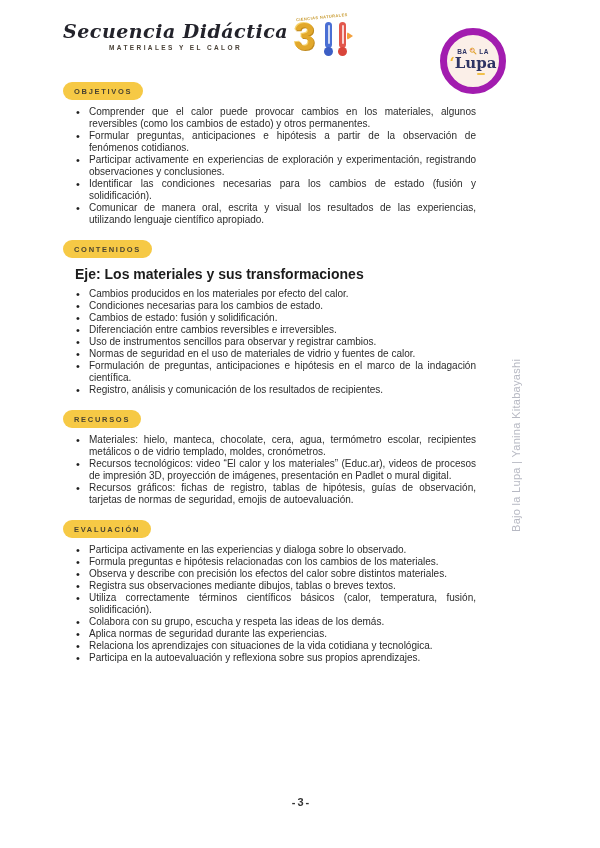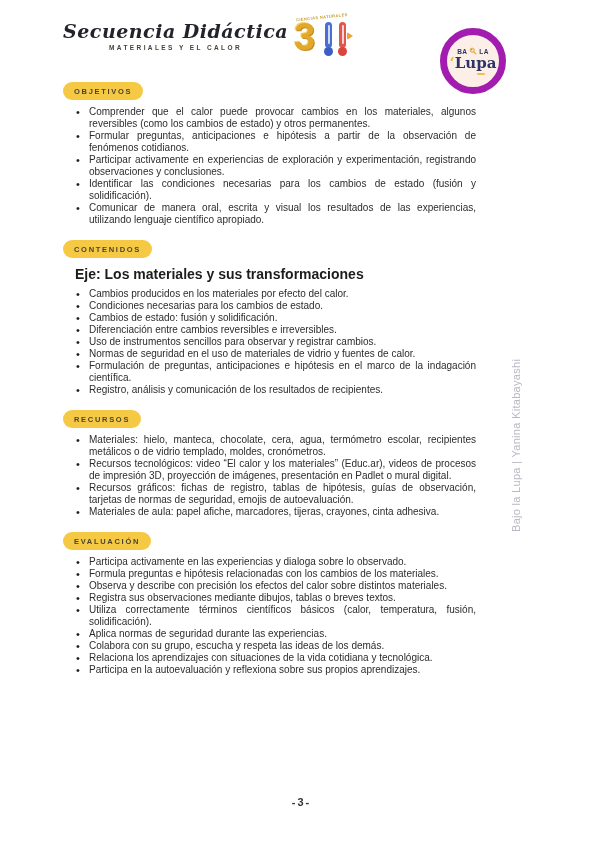--- a/index.html
+++ b/index.html
@@ -190,34 +190,33 @@
           <li>Registro, análisis y comunicación de los resultados de recipientes.</li>
         </ul>
     </section>
 
     <section class="sec">
       <span class="pill">RECURSOS</span>
       <ul class="list">
           <li>Materiales: hielo, manteca, chocolate, cera, agua, termómetro escolar, recipientes metálicos o de vidrio templado, moldes, cronómetros.</li>
           <li>Recursos tecnológicos: video “El calor y los materiales” (Educ.ar), videos de procesos de impresión 3D, proyección de imágenes, presentación en Padlet o mural digital.</li>
           <li>Recursos gráficos: fichas de registro, tablas de hipótesis, guías de observación, tarjetas de normas de seguridad, emojis de autoevaluación.</li>
-          <li>Materiales de aula: papel afiche, marcadores, tijeras, crayones, cinta adhesiva.</li>
         </ul>
     </section>
 
     <section class="sec">
       <span class="pill">EVALUACIÓN</span>
       <ul class="list">
           <li>Participa activamente en las experiencias y dialoga sobre lo observado.</li>
           <li>Formula preguntas e hipótesis relacionadas con los cambios de los materiales.</li>
           <li>Observa y describe con precisión los efectos del calor sobre distintos materiales.</li>
           <li>Registra sus observaciones mediante dibujos, tablas o breves textos.</li>
           <li>Utiliza correctamente términos científicos básicos (calor, temperatura, fusión, solidificación).</li>
+          <li>Colabora con su grupo, escucha y respeta las ideas de los demás.</li>
           <li>Aplica normas de seguridad durante las experiencias.</li>
-          <li>Colabora con su grupo, escucha y respeta las ideas de los demás.</li>
           <li>Relaciona los aprendizajes con situaciones de la vida cotidiana y tecnológica.</li>
           <li>Participa en la autoevaluación y reflexiona sobre sus propios aprendizajes.</li>
         </ul>
     </section>
 
   </div>
 
   <div class="watermark">Bajo la Lupa | Yanina Kitabayashi</div>
 
   <div class="footer">-3-</div>

